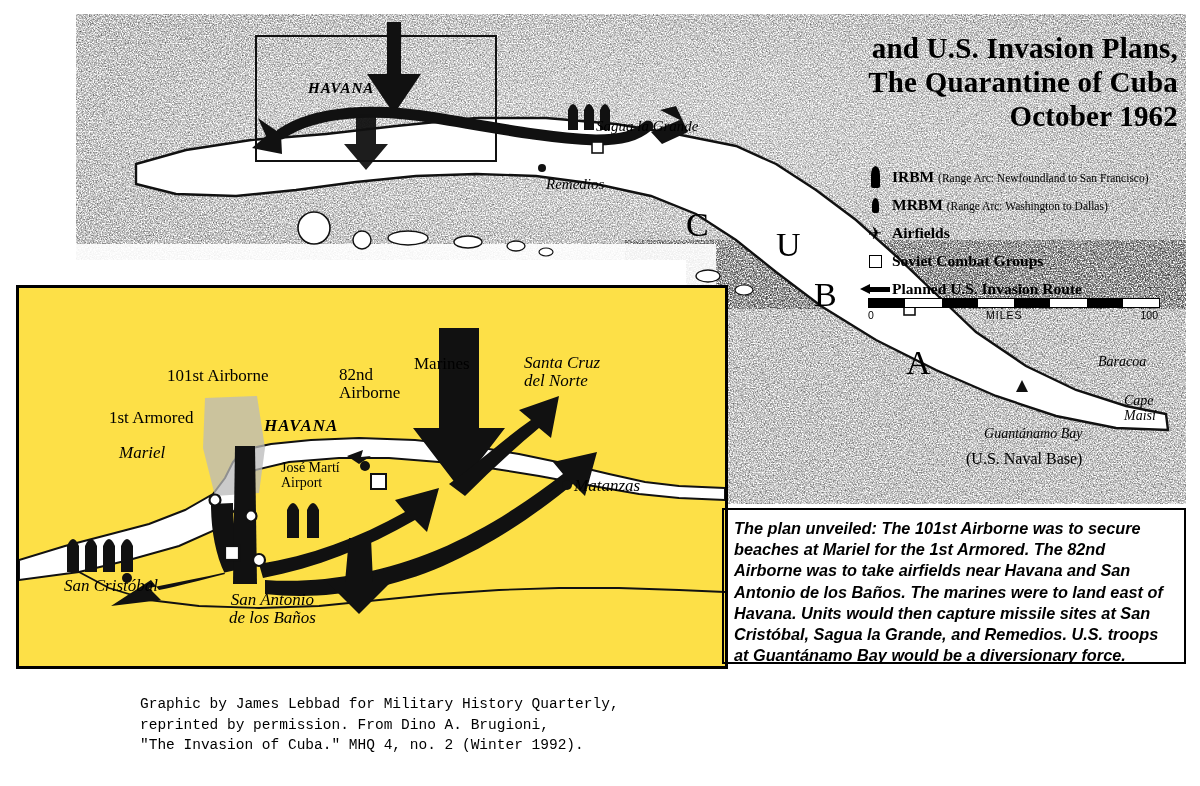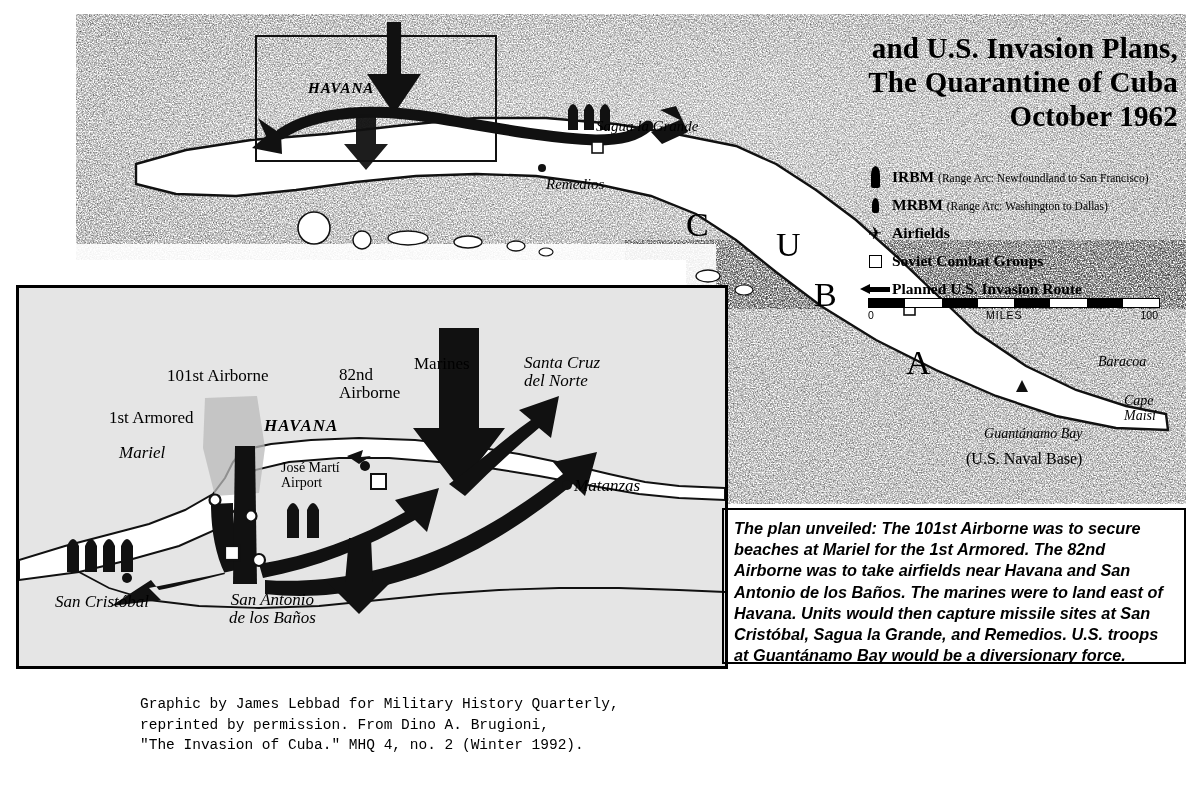--- a/index.html
+++ b/index.html
@@ -173,41 +173,41 @@
     color: #000;
   }
 
   
   .inset {
     position: absolute;
     left: 16px;
     top: 285px;
     width: 706px;
     height: 378px;
-    background: #e5e5e5;
+    background: #fde047;
     border: 3px solid #000;
     overflow: hidden;
   }
   .inset-label {
     position: absolute;
     font-family: "Liberation Serif", serif;
     color: #000;
     white-space: nowrap;
     font-size: 17px;
   }
   .il-101 { left: 148px; top: 78px; }
   .il-82 { left: 320px; top: 78px; line-height: 1.05; }
   .il-marines { left: 395px; top: 66px; }
   .il-santacruz { left: 505px; top: 66px; font-style: italic; line-height: 1.05; }
   .il-1starmored { left: 90px; top: 120px; }
   .il-havana { left: 245px; top: 128px; font-style: italic; font-weight: bold; letter-spacing: 1px; }
   .il-mariel { left: 100px; top: 155px; font-style: italic; }
   .il-jose { left: 262px; top: 172px; font-size: 14px; line-height: 1.08; }
   .il-matanzas { left: 555px; top: 188px; font-style: italic; }
-  .il-sancristobal { left: 36px; top: 288px; font-style: italic; margin-top: 16px; }
+  .il-sancristobal { left: 45px; top: 288px; font-style: italic; }
   .il-sanantonio { left: 210px; top: 303px; font-style: italic; text-align: center; line-height: 1.08;}
 
   
   .caption-box {
     position: absolute;
     left: 722px;
     top: 508px;
     width: 464px;
     height: 156px;
     border: 2px solid #000;

